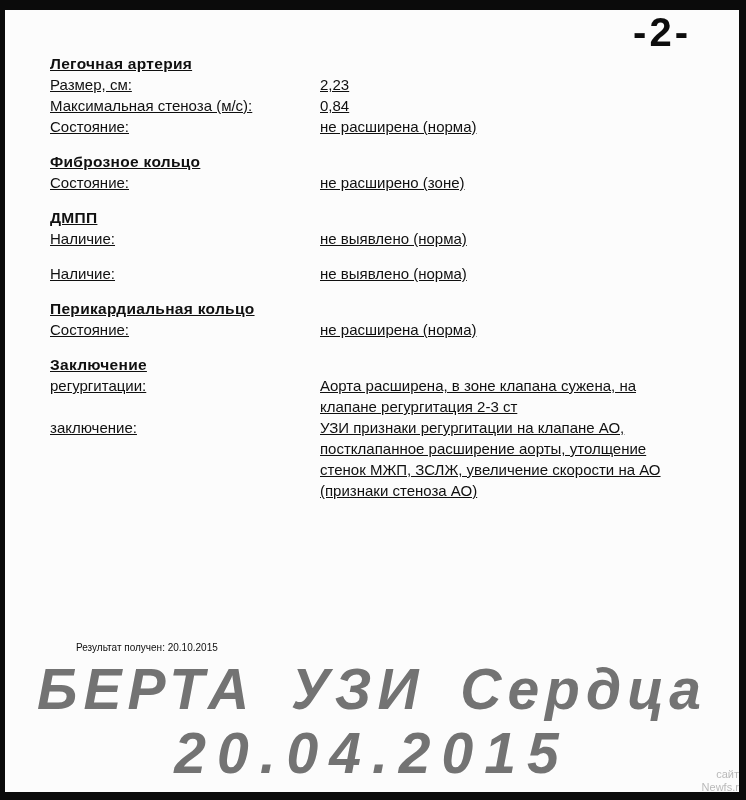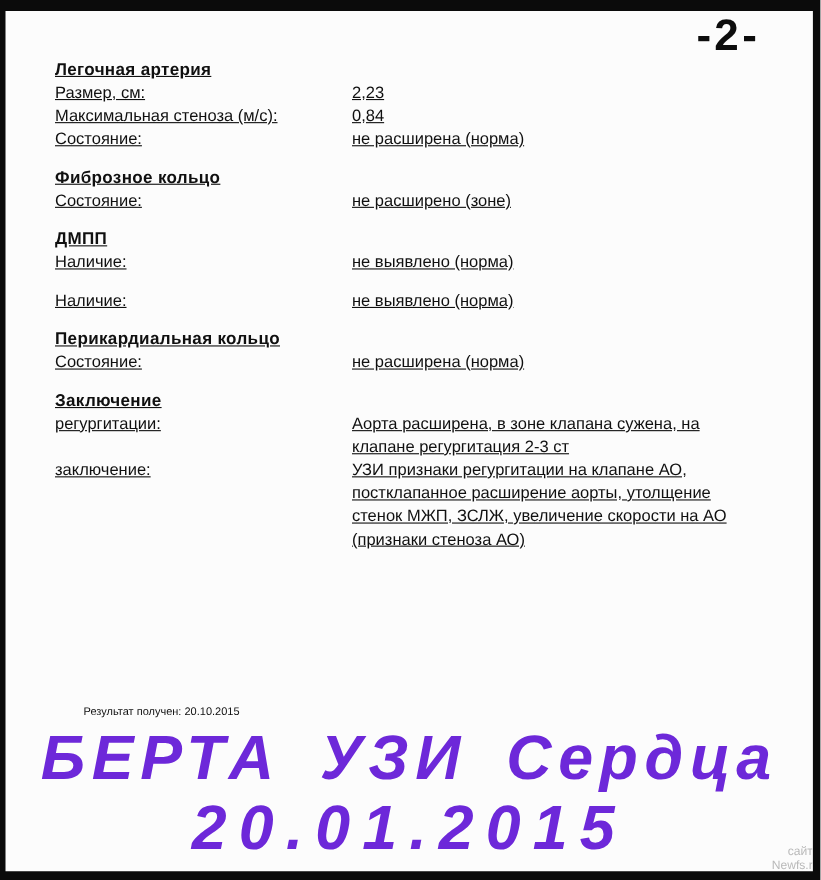--- a/index.html
+++ b/index.html
@@ -161,23 +161,23 @@
         </div>
         <div class="row">
           <div class="label">заключение:</div>
           <div class="value">УЗИ признаки регургитации на клапане АО, постклапанное расширение аорты, утолщение стенок МЖП, ЗСЛЖ, увеличение скорости на АО (признаки стеноза АО)</div>
         </div>
       </section>
     </div>
 
   <div class="result-line">Результат получен: 20.10.2015</div>
 
-  <div class="stamp" style="color: #6d28d9;">
+  <div class="stamp" style="color: #737373;">
     <div class="stamp-line1">БЕРТА УЗИ Сердца</div>
-    <div class="stamp-line2">20.01.2015</div>
+    <div class="stamp-line2">20.04.2015</div>
   </div>
 
   <div class="watermark">
     <span>с</span>
     <span>сайта</span>
     <span>Newfs.ru</span>
   </div>
 
 </div>
 

